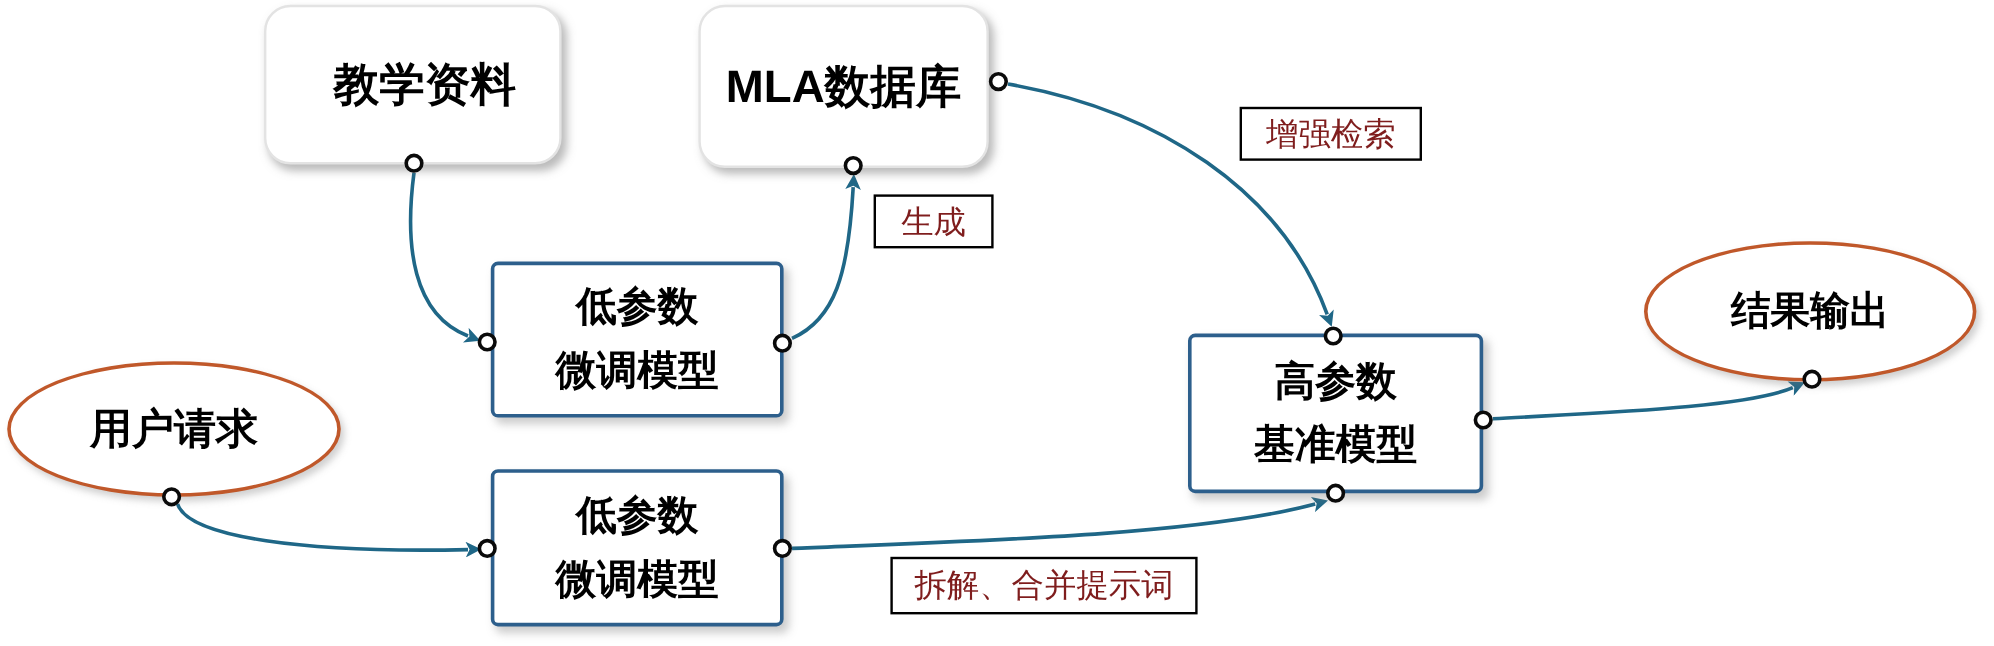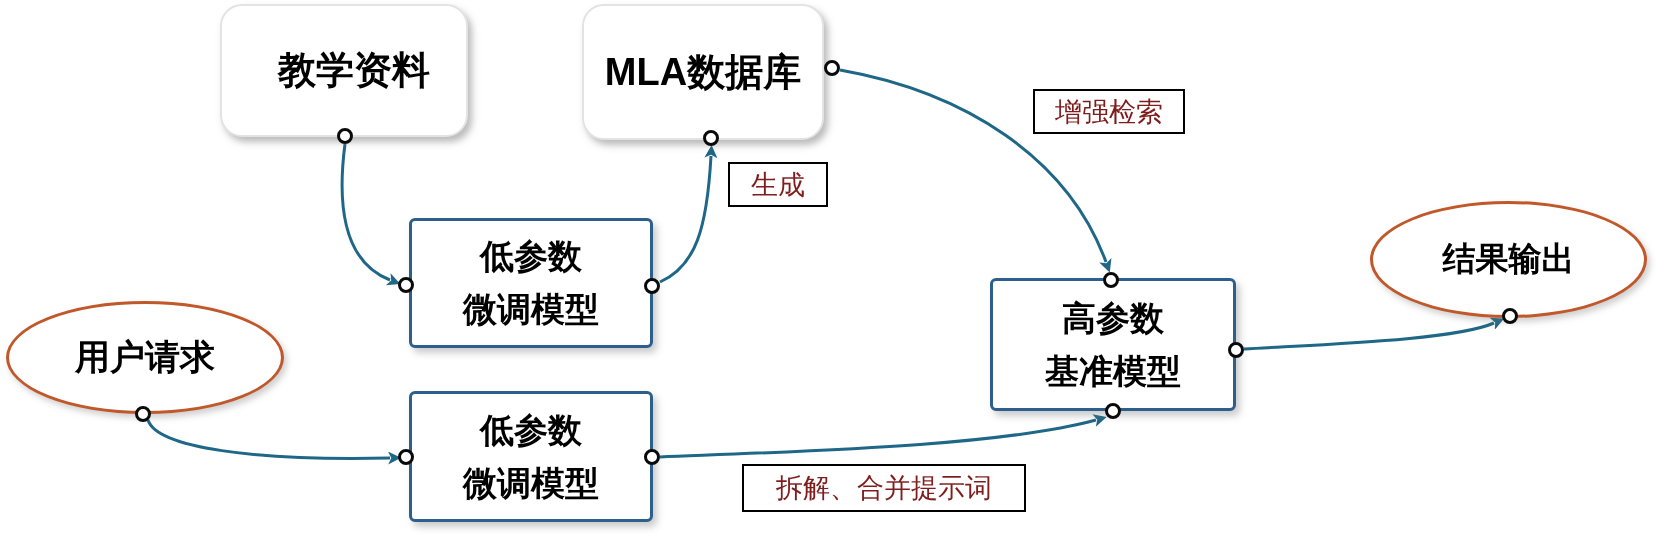--- a/index.html
+++ b/index.html
@@ -127,21 +127,21 @@
   </div>
 
   <div class="edge-label" style="left:728px; top:162px; width:100px; height:45px;">
     <span>生成</span>
   </div>
 
   <div class="edge-label" style="left:1033px; top:89px; width:152px; height:45px;">
     <span>增强检索</span>
   </div>
 
-  <div class="edge-label" style="left:742px; top:464px; width:284px; height:48px;">
+  <div class="edge-label" style="left:742px; top:464px; width:256px; height:48px;">
     <span>拆解、合并提示词</span>
   </div>
 
   <div class="port" style="left:337px; top:128px;"></div>
   <div class="port" style="left:824px; top:60px;"></div>
   <div class="port" style="left:703px; top:130px;"></div>
   <div class="port" style="left:398px; top:277px;"></div>
   <div class="port" style="left:644px; top:278px;"></div>
   <div class="port" style="left:135px; top:406px;"></div>
   <div class="port" style="left:398px; top:449px;"></div>

